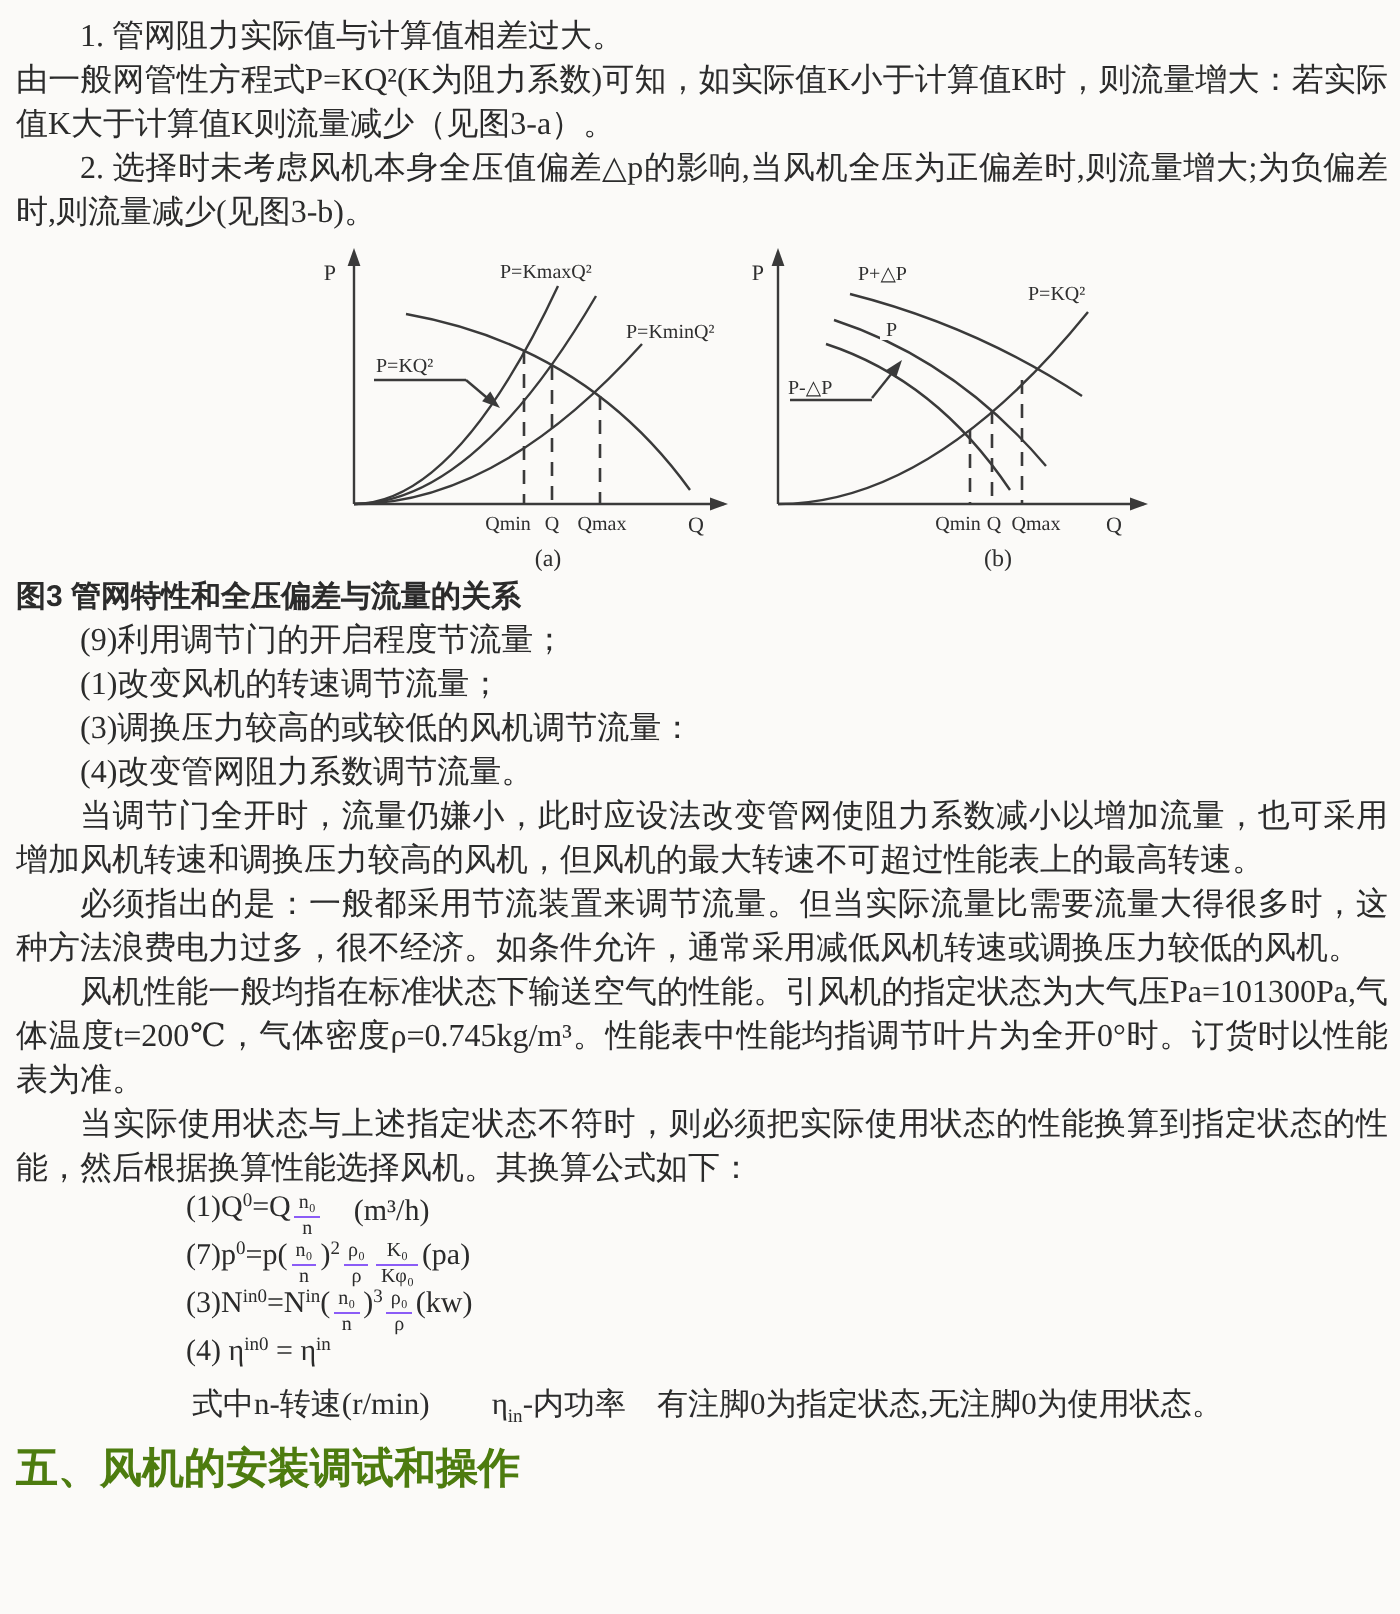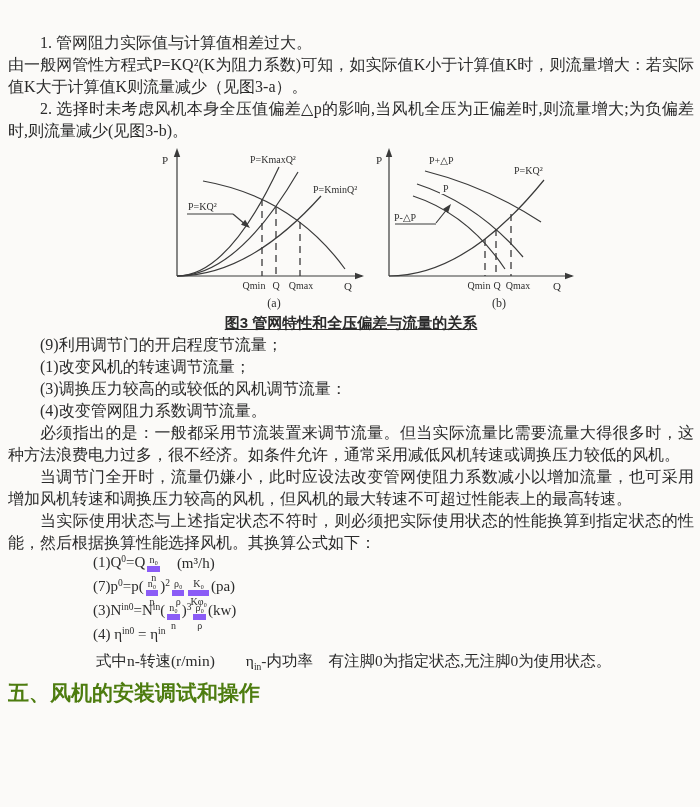--- a/index.html
+++ b/index.html
@@ -3,41 +3,41 @@
 <meta charset="utf-8">
 <title>Document</title>
 <style>
   html,body{margin:0;padding:0;}
   body{
     width:700px;height:807px;overflow:hidden;
     background:#fbfaf8;
     color:#2b2b2b;
     font-family:"Liberation Serif","DejaVu Serif",serif;
   }
-  .doc{padding:8px 6px 0 8px;margin-top:24px;}
+  .doc{padding:8px 6px 0 8px;}
   p{margin:0;font-size:16px;line-height:22px;text-align:justify;}
   .ind{text-indent:2em;}
   .figure{position:relative;height:170px;margin:0;}
   .figure svg{display:block;}
   .caption{
-    text-align:center;font-weight:bold;font-size:15px;line-height:22px;
-    font-family:"Liberation Sans","DejaVu Sans",sans-serif;text-indent:0;text-decoration:underline;
+    font-weight:bold;font-size:15px;line-height:22px;
+    font-family:"Liberation Sans","DejaVu Sans",sans-serif;text-indent:0;
   }
   .formulas{margin-left:85px;}
   .formula{
     display:flex;height:24px;
     font-size:15px;white-space:pre;
   }
   .formula sub,.fnote sub{font-size:9.5px;}
   .formula sup{font-size:9.5px;}
   .frac{
     display:inline-block;vertical-align:middle;text-align:center;
     font-size:10px;line-height:1.15;margin:0 2px;
   }
-  .frac .num{display:block;border-bottom:6px solid #8b5cf6;padding:0 2px;}
+  .frac .num{display:block;border-bottom:1px solid #8b5cf6;padding:0 2px;}
   .frac .den{display:block;padding:0 2px;}
   .fnote{margin-left:88px;font-size:15.5px;line-height:22px;white-space:pre;}
   h2.sec{
     margin:3px 0 0 0;font-size:21px;line-height:24px;font-weight:bold;color:#4d7c0f;
     font-family:"Liberation Sans","DejaVu Sans",sans-serif;
   }
   svg .stroke{stroke:#3a3a3a;stroke-width:1.2;fill:none;}
   svg .dash{stroke:#3a3a3a;stroke-width:1.3;fill:none;stroke-dasharray:7 5;}
   svg .fillz{fill:#3a3a3a;stroke:none;}
   svg text{
@@ -123,22 +123,23 @@
       </g>
     </svg>
   </div>
 
   <p class="caption">图3 管网特性和全压偏差与流量的关系</p>
 
   <p class="ind">(9)利用调节门的开启程度节流量；</p>
   <p class="ind">(1)改变风机的转速调节流量；</p>
   <p class="ind">(3)调换压力较高的或较低的风机调节流量：</p>
   <p class="ind">(4)改变管网阻力系数调节流量。</p>
+  <p class="ind">当调节门全开时，流量仍嫌小，此时应设法改变管网使阻力系数减小以增加流量，也可采用增加风机转速和调换压力较高的风机，但风机的最大转速不可超过性能表上的最高转速。</p>
   <p class="ind">必须指出的是：一般都采用节流装置来调节流量。但当实际流量比需要流量大得很多时，这种方法浪费电力过多，很不经济。如条件允许，通常采用减低风机转速或调换压力较低的风机。</p>
-  <p class="ind">当调节门全开时，流量仍嫌小，此时应设法改变管网使阻力系数减小以增加流量，也可采用增加风机转速和调换压力较高的风机，但风机的最大转速不可超过性能表上的最高转速。</p>
+  <p class="ind">风机性能一般均指在标准状态下输送空气的性能。引风机的指定状态为大气压Pa=101300Pa,气体温度t=200℃，气体密度ρ=0.745kg/m³。性能表中性能均指调节叶片为全开0°时。订货时以性能表为准。</p>
   <p class="ind">当实际使用状态与上述指定状态不符时，则必须把实际使用状态的性能换算到指定状态的性能，然后根据换算性能选择风机。其换算公式如下：</p>
 
   <div class="formulas">
     <div class="formula"><span>(1)Q</span><sub>0</sub><span>=Q</span><span class="frac"><span class="num">n₀</span><span class="den">n</span></span><span>　(m³/h)</span></div>
     <div class="formula"><span>(7)p</span><sub>0</sub><span>=p(</span><span class="frac"><span class="num">n₀</span><span class="den">n</span></span><span>)</span><sup>2</sup><span class="frac"><span class="num">ρ₀</span><span class="den">ρ</span></span><span class="frac"><span class="num">K₀</span><span class="den">Kφ₀</span></span><span>(pa)</span></div>
     <div class="formula"><span>(3)N</span><sub>in0</sub><span>=N</span><sub>in</sub><span>(</span><span class="frac"><span class="num">n₀</span><span class="den">n</span></span><span>)</span><sup>3</sup><span class="frac"><span class="num">ρ₀</span><span class="den">ρ</span></span><span>(kw)</span></div>
     <div class="formula"><span>(4) η</span><sub>in0</sub><span> = η</span><sub>in</sub></div>
   </div>
   <p class="fnote"><span>式中n-转速(r/min)　　η</span><sub>in</sub><span>-内功率　有注脚0为指定状态,无注脚0为使用状态。</span></p>
 

